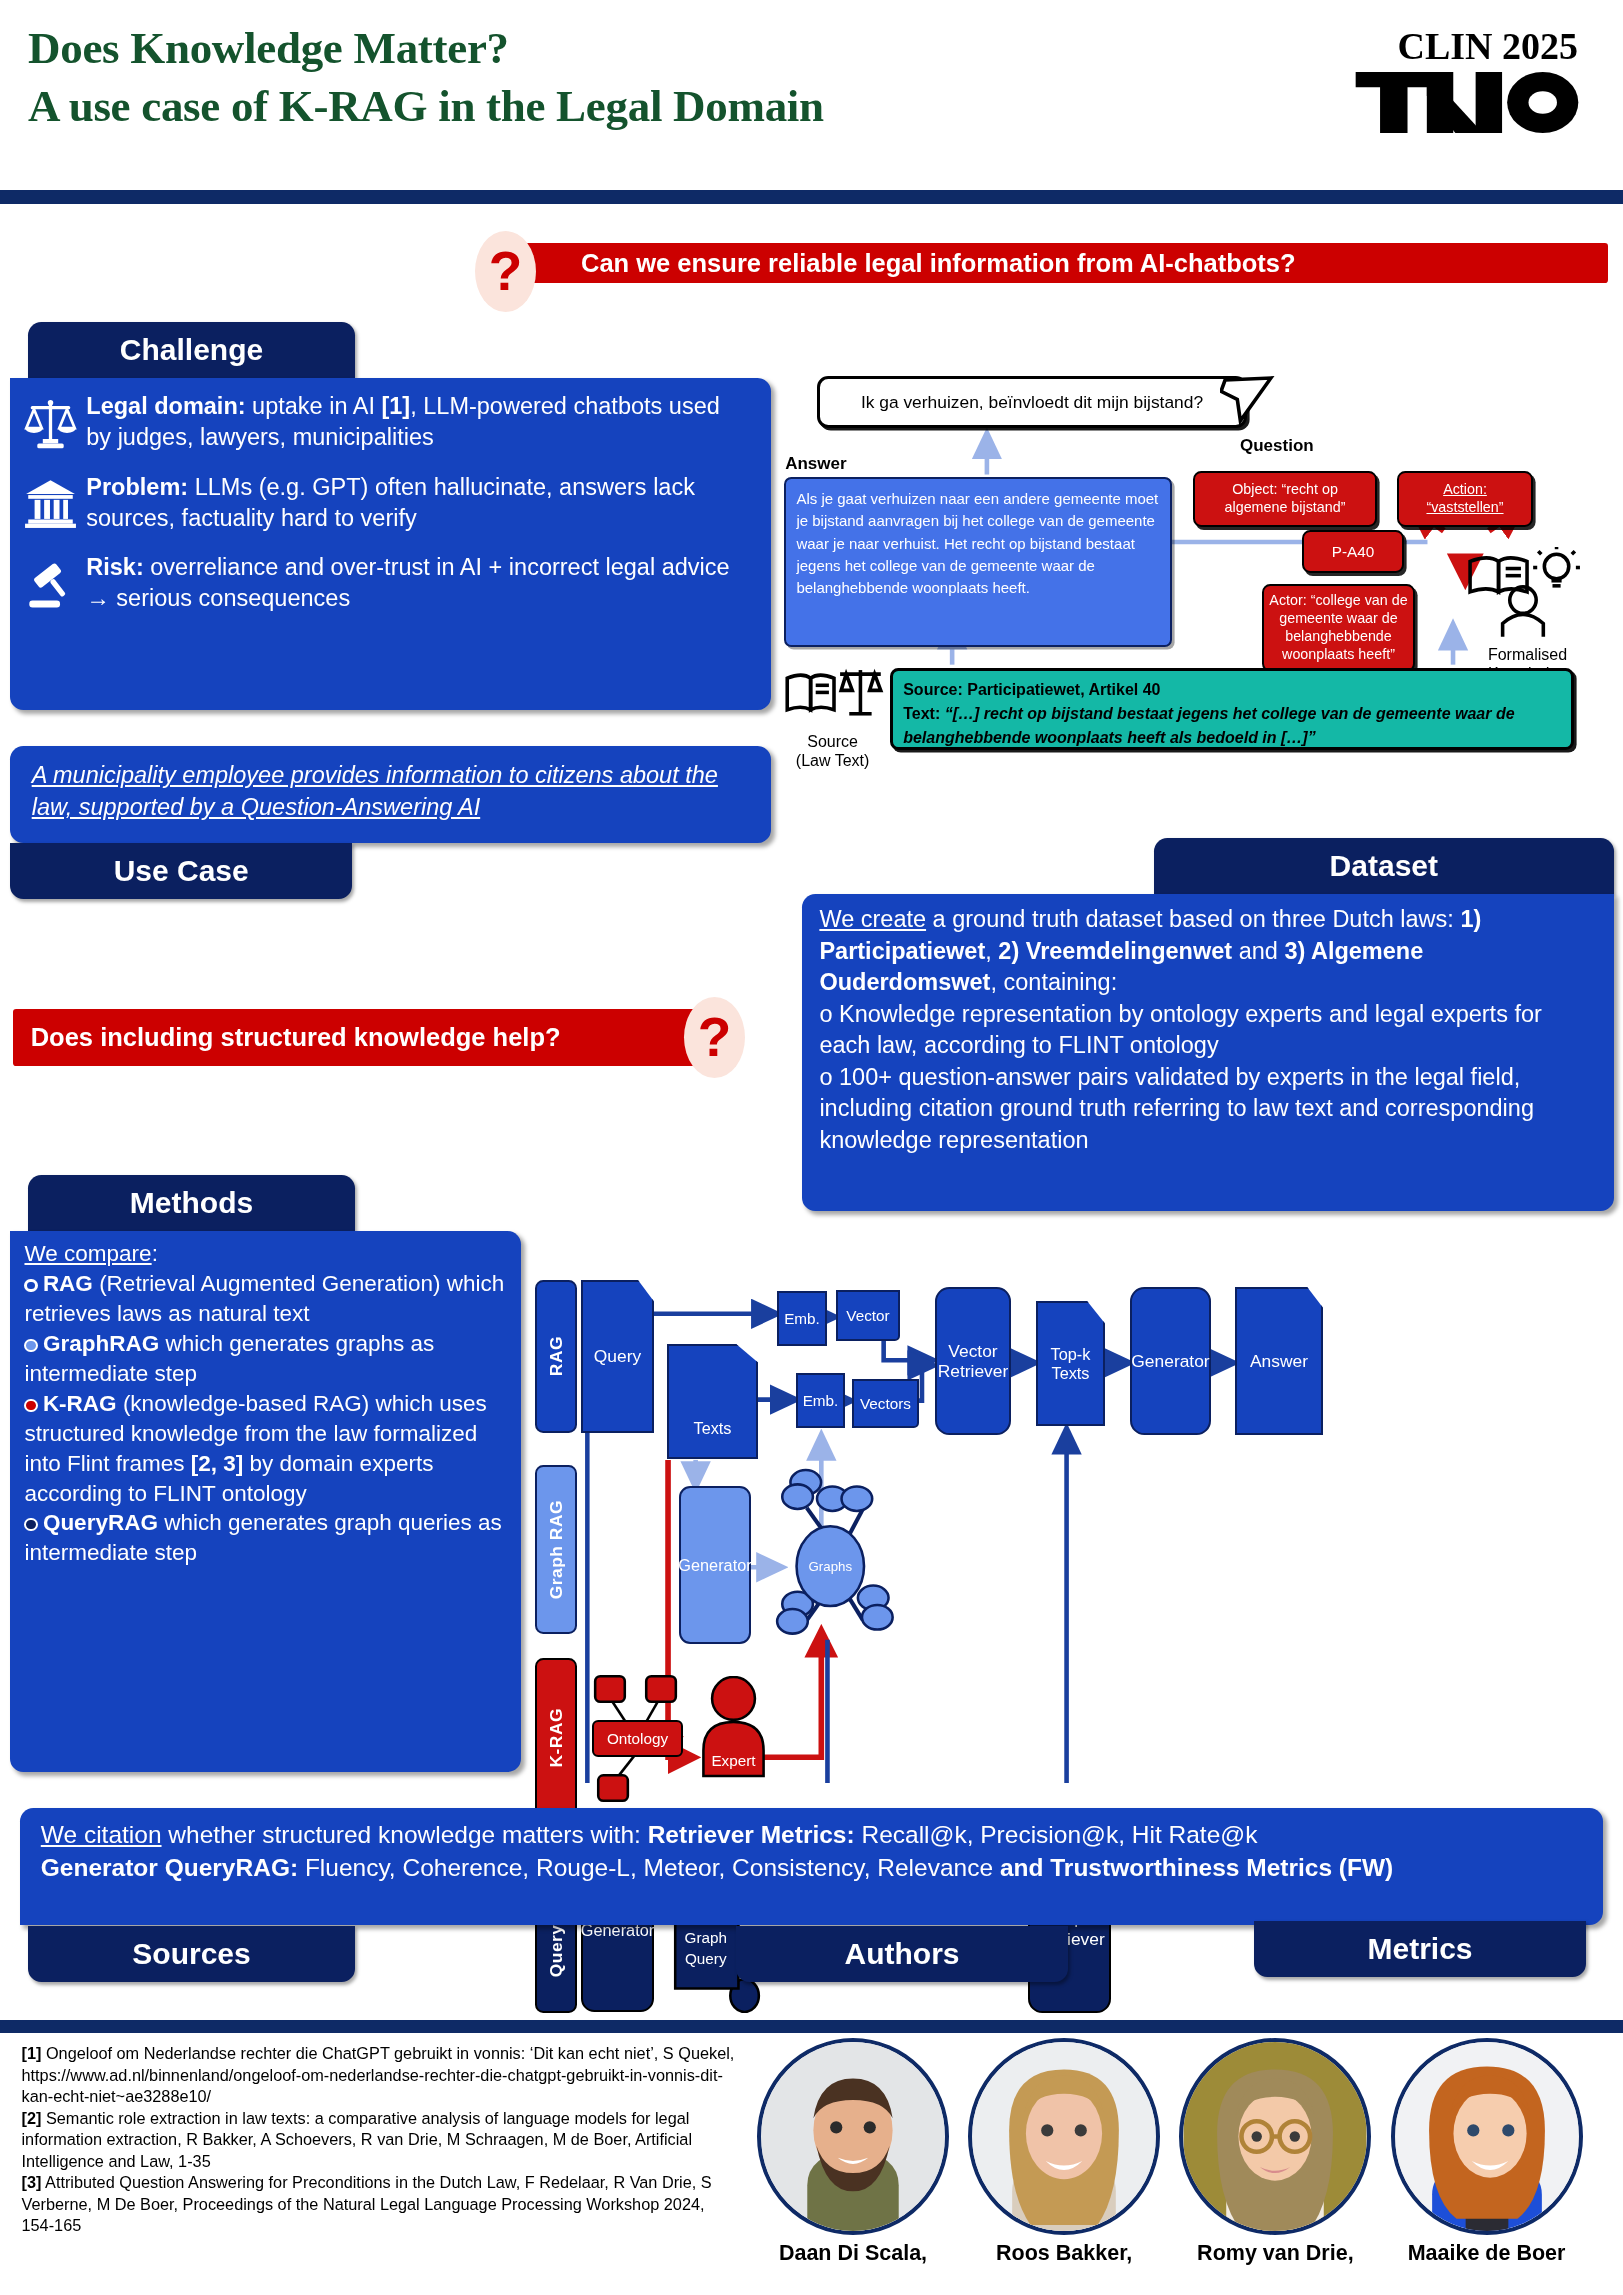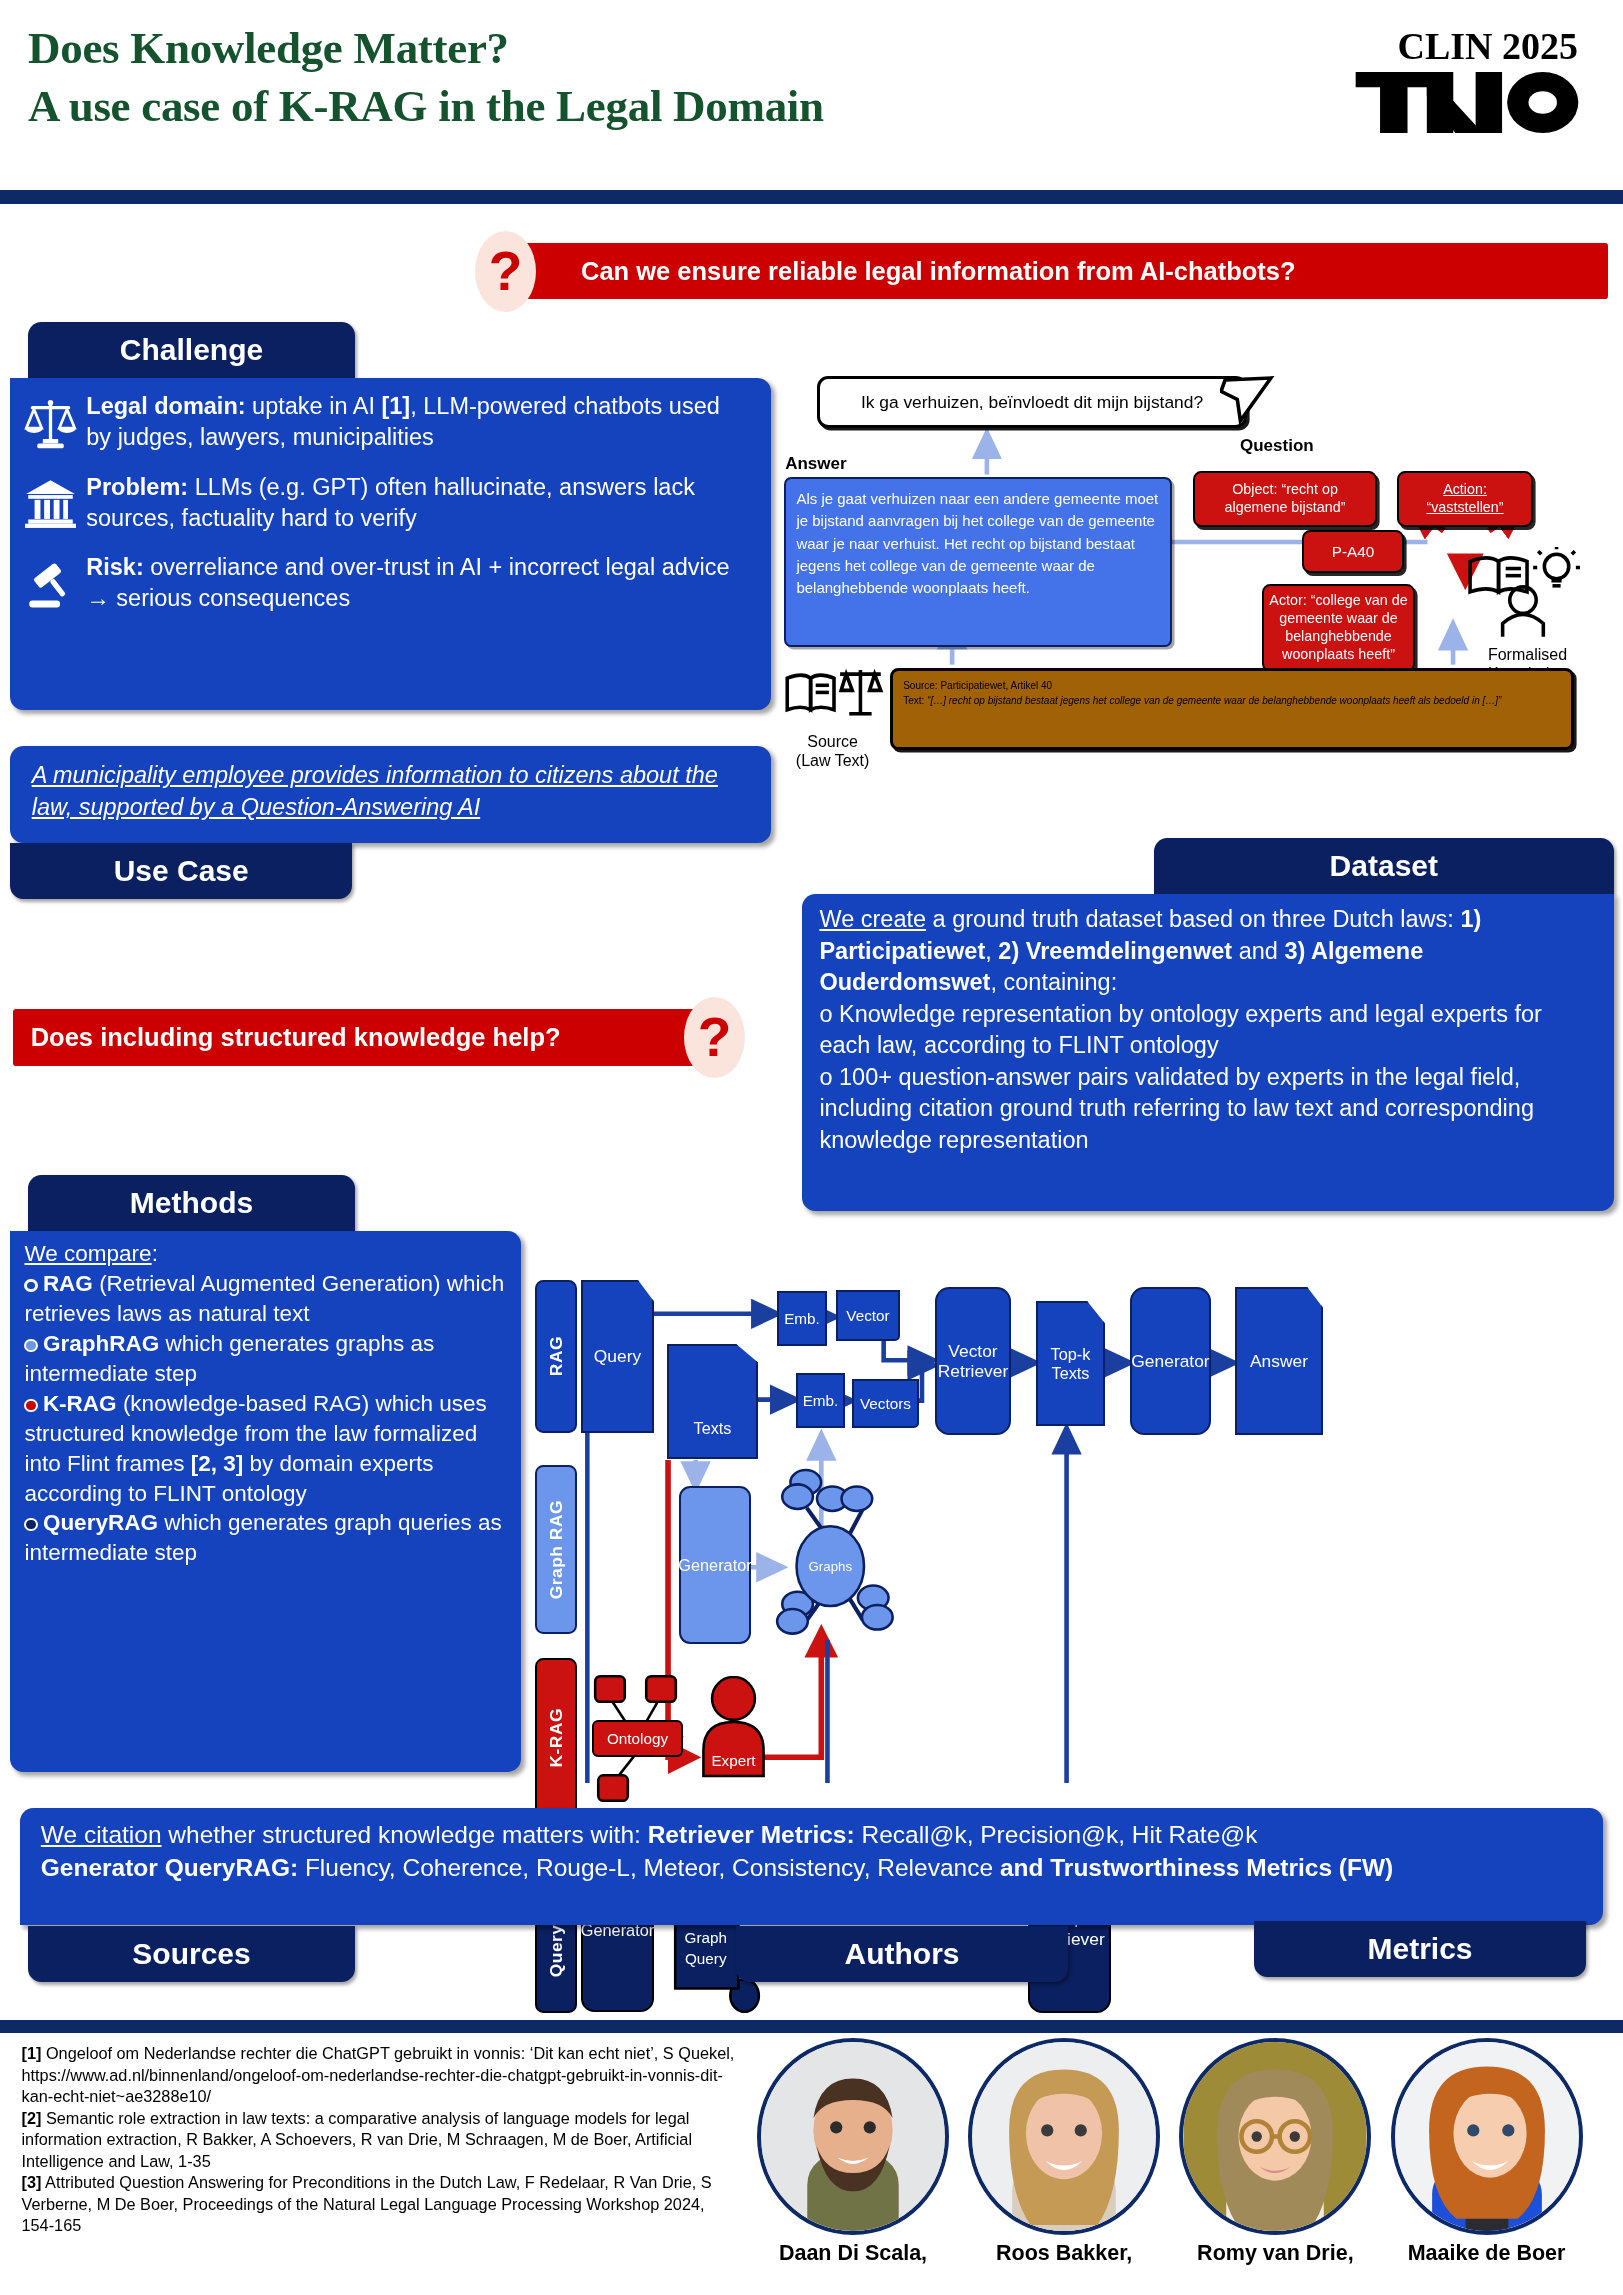--- a/index.html
+++ b/index.html
@@ -111,23 +111,23 @@
     color:#fff;font-size:15px;line-height:1.48;padding:9.2px 10.2px;
     box-shadow:2.6px 2.6px 0 rgba(0,0,0,.35);
   }
   .rednode{
     position:absolute;background:#cc1111;border:2.6px solid #000;border-radius:8.2px;
     color:#fff;font-size:14.3px;line-height:1.25;text-align:center;
     display:flex;align-items:center;justify-content:center;padding:3.1px 4.1px;
     box-shadow:2.6px 3.1px 0 rgba(0,0,0,.85);box-sizing:border-box;
   }
   .srcbox{
-    position:absolute;background:#a16207;border:3.1px solid #000;border-radius:8.2px;
-    font-size:10px;line-height:1.5;color:#000;padding:7.2px 10.2px;
-    box-shadow:2.6px 2.6px 0 rgba(0,0,0,.9);box-sizing:border-box;
+    position:absolute;background:#14b8a6;border:3.1px solid #000;border-radius:8.2px;
+    font-size:16px;line-height:1.5;color:#000;padding:7.2px 10.2px;
+    box-shadow:2.6px 2.6px 0 rgba(0,0,0,.9);box-sizing:border-box;font-weight:bold;
   }
 
   
   #pipeline{left:526px;top:1236px;width:1098px;height:547px;}
   .pnode{
     position:absolute;display:flex;align-items:center;justify-content:center;
     text-align:center;color:#fff;box-sizing:border-box;
     border:2px solid #0b2060;font-size:15.3px;line-height:1.15;
   }
   .n-blue{background:#1543be;}
@@ -156,21 +156,21 @@
     <rect x="48" y="0" width="54" height="120" fill="#000"></rect>
     <rect x="140" y="0" width="52" height="120" fill="#000"></rect>
     <polygon points="140,0 250,120 196,120 140,46" fill="#000"></polygon>
     <rect x="236" y="0" width="52" height="120" fill="#000"></rect>
     <ellipse cx="368" cy="60" rx="70" ry="60" fill="#000"></ellipse>
     <ellipse cx="368" cy="60" rx="28" ry="22" fill="#fff"></ellipse>
   </svg>
 </div>
 <div class="abs" id="header-rule"></div>
 
-<div class="abs qbanner" id="top-q" style="left:505px;top:243px;width:1103px;height:56px;border-radius:3.1px;">
+<div class="abs qbanner" id="top-q" style="left:505px;top:243px;width:1103px;height:40px;border-radius:3.1px;">
   <span style="font-size:25.5px;padding-left:76px;white-space:nowrap;">Can we ensure reliable legal information from AI-chatbots?</span>
 </div>
 <div class="qmark abs" style="left:475px;top:231px;width:61px;height:81px;font-size:55px;line-height:1;">?</div>
 
 <div class="abs tabhead top" id="challenge-head">
   <span>Challenge</span>
 </div>
 <div class="abs bodybox r-tr" id="challenge-body">
   <div style="padding:13.3px 12.3px 0 4.1px;">
 

